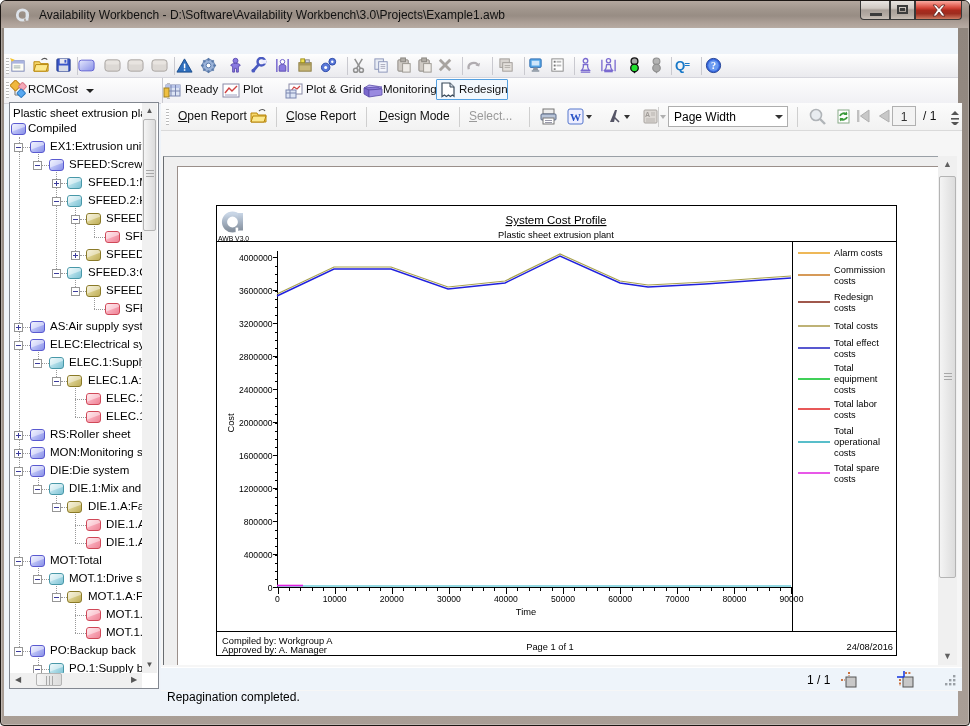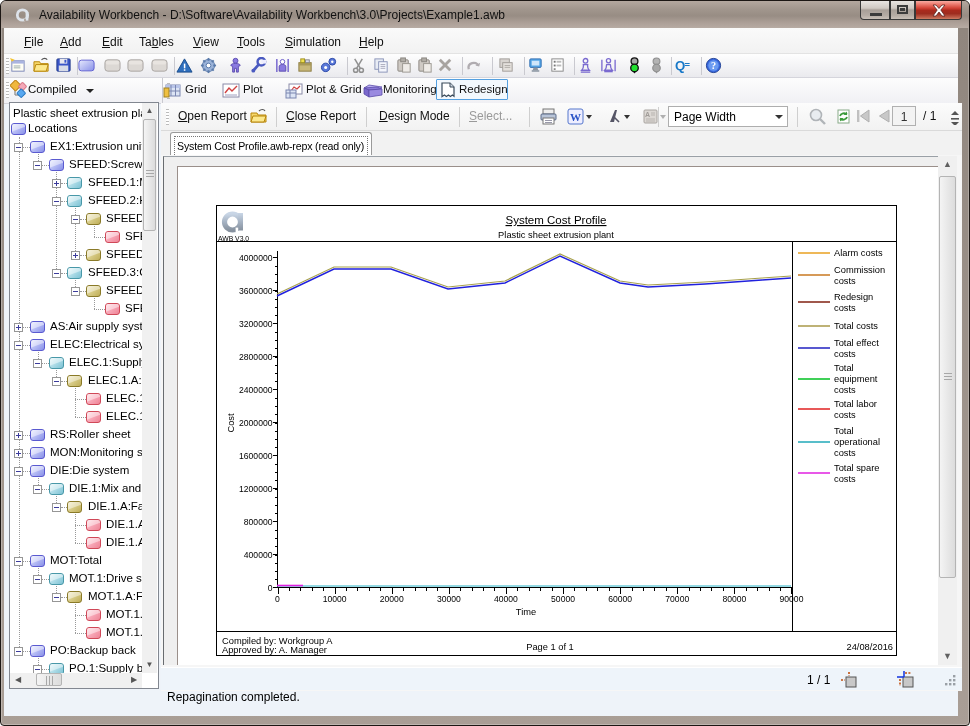--- a/index.html
+++ b/index.html
@@ -94,30 +94,20 @@
       <div class="g"></div>
       <div class="g2"></div>
     </div>
  <div class="wbtn" id="btncls">
       <svg style="position:absolute;left:15px;top:3px" width="16" height="13" viewBox="0 0 16 13">
         <path d="M2 1 L5 1 L8 4.5 L11 1 L14 1 L9.8 6 L14 12 L11 12 L8 8 L5 12 L2 12 L6.2 6 Z" fill="#fff" stroke="#5a2420" stroke-width="0.8"></path>
       </svg>
     </div>
 </div>
 <div id="client">
- <div id="menubar">
-  <div class="mi" style="left:20px"><u>F</u>ile</div>
-  <div class="mi" style="left:56px"><u>A</u>dd</div>
-  <div class="mi" style="left:98px"><u>E</u>dit</div>
-  <div class="mi" style="left:135px">Ta<u>b</u>les</div>
-  <div class="mi" style="left:189px"><u>V</u>iew</div>
-  <div class="mi" style="left:233px"><u>T</u>ools</div>
-  <div class="mi" style="left:281px"><u>S</u>imulation</div>
-  <div class="mi" style="left:355px"><u>H</u>elp</div>
- </div>
  <div id="tb1">
       <div class="grip" style="left:2px"></div>
       <svg class="ic" style="left:5px" width="18" height="18" viewBox="0 0 18 18">
         <rect x="3" y="4" width="13" height="11" fill="#fffef4" stroke="#7a86b8"></rect>
         <rect x="3" y="4" width="13" height="3" fill="#aab4e0"></rect>
         <path d="M1 1l5 2-3 2z" fill="#f4c430"></path>
         <rect x="5" y="9" width="7" height="1" fill="#9aa"></rect>
         <rect x="5" y="11" width="7" height="1" fill="#9aa"></rect>
       </svg>
       <svg class="ic" style="left:29px" width="18" height="18" viewBox="0 0 18 18">
@@ -300,21 +290,21 @@
       </svg>
       <div class="tsep" style="left:697px"></div>
       <svg class="ic" style="left:701px" width="18" height="18" viewBox="0 0 18 18">
         <circle cx="9" cy="9" r="7.5" fill="#3a6ae0" stroke="#1a3a90"></circle>
         <circle cx="9" cy="9" r="5.5" fill="#6a9af0"></circle>
         <text x="9" y="13" font-family="Liberation Serif" font-size="11" font-weight="bold" fill="#fff" text-anchor="middle">?</text>
       </svg>
     </div>
  <div id="modbar">
   <div class="grip" style="left:2px"></div>
-  <div class="mtab" style="left:24px">Compiled</div>
+  <div class="mtab" style="left:24px">RCMCost</div>
   <div class="abs" style="left:82px;top:11px;width:0;height:0;border-left:4px solid transparent;border-right:4px solid transparent;border-top:4px solid #222;"></div>
   <div id="modsep"></div>
       <div class="grip" style="left:163px;top:5px"></div>
   <svg class="abs" style="left:6px;top:2px" width="21" height="19">
         <path d="M10 15l-5 0" fill="none" stroke="#888" stroke-width="1.2"></path>
         <path d="M5 15l0-5" fill="none" stroke="#888" stroke-width="1.2"></path>
         <rect x="1.5" y="1.5" width="8" height="8" rx="1" transform="rotate(-45 5.5 5.5)" fill="#f0b83e" stroke="#c08820"></rect>
         <rect x="9.5" y="3.5" width="6" height="6" rx="1" transform="rotate(-45 12.5 6.5)" fill="#f4a8b8" stroke="#d87888"></rect>
         <rect x="8" y="10" width="6.4" height="6.4" rx="1" transform="rotate(-45 11.2 13.2)" fill="#58a8f0" stroke="#2878c0"></rect>
       </svg>
@@ -344,37 +334,37 @@
         <path d="M2 7v6l5 3v-7z" fill="#7a68cc" stroke="#5a4aa8" stroke-width="0.8"></path>
         <path d="M7 9v7l13-2v-6z" fill="#9a8ae0" stroke="#5a4aa8" stroke-width="0.8"></path>
       </svg>
   <svg class="abs" style="left:448px;top:4px" width="18" height="18">
         <path d="M4 2h8l3 3v11H4z" fill="#fff" stroke="#667"></path>
         <path d="M12 2v3h3" fill="#dde" stroke="#667"></path>
         <line x1="6" y1="7" x2="12" y2="7" stroke="#99a"></line>
         <line x1="6" y1="9.5" x2="12" y2="9.5" stroke="#99a"></line>
         <line x1="6" y1="12" x2="12" y2="12" stroke="#99a"></line>
       </svg>
-  <div class="mtab" style="left:181px">Grid</div>
+  <div class="mtab" style="left:181px">Ready</div>
   <div class="mtab" style="left:239px">Plot</div>
   <div class="mtab" style="left:302px">Plot &amp; Grid</div>
   <div class="mtab" style="left:379px">Monitoring</div>
   <div id="reptab"></div>
   <svg class="abs" style="left:436px;top:4px" width="16" height="17">
         <path d="M2 1h8l4 4v9.2l-1.6-1.2-2 1.5-2-1.5-2 1.5-2-1.5L2 14.7z" fill="#fff" stroke="#3a4a5a" stroke-width="1.2"></path>
         <path d="M10 1v4h4" fill="#cfd8e2" stroke="#3a4a5a"></path>
       </svg>
   <div class="mtab" style="left:455px">Redesign</div>
  </div>
  <div id="treepanel">
   <div id="treelabel">Plastic sheet extrusion plant</div>
   <div id="treebody">
         <div class="ti purple" style="left:0.5px;top:20px"></div>
         <div class="trow" style="left:18px;top:17px; background:#ececec;">
-          <span class="tt">Locations</span>
+          <span class="tt">Compiled</span>
         </div>
         <div class="eb" style="left:4px;top:39.5px">
           <div class="h"></div>
         </div>
         <div class="ti purple" style="left:20px;top:38px"></div>
         <div class="trow" style="left:40px;top:35px;">
           <span class="tt">EX1:Extrusion unit</span>
         </div>
         <div class="eb" style="left:23px;top:57.5px">
           <div class="h"></div>
@@ -689,25 +679,20 @@
         </svg>
    <svg class="abs" style="left:716px;top:5px" width="14" height="16">
           <path d="M12 2v12L2.5 8z" fill="#c8c8c8" stroke="#b0b0b0"></path>
         </svg>
    <svg class="abs" style="left:788px;top:6px" width="12" height="16">
           <path d="M2 6l4-4 4 4z" fill="#555"></path>
           <path d="M2 9h8v1.6H2z" fill="#555"></path>
           <path d="M2 13l4 4 4-4z" fill="#555"></path>
         </svg>
   </div>
-  <div id="tabrow">
-        <div id="dtab">
-          <div class="in">System Cost Profile.awb-repx (read only)</div>
-        </div>
-      </div>
   <div id="vp">
    <div id="sheet"></div>
    <svg id="pagesvg" width="681" height="452" viewBox="0 0 681 452" style="position:absolute;left:52px;top:48px">
           <rect x="0.5" y="0.5" width="680" height="450" fill="#fff" stroke="#000" shape-rendering="crispEdges"></rect>
           <line x1="0" y1="36.5" x2="681" y2="36.5" stroke="#000" shape-rendering="crispEdges"></line>
           <line x1="0" y1="426.5" x2="681" y2="426.5" stroke="#000" shape-rendering="crispEdges"></line>
           <line x1="576.5" y1="36.5" x2="576.5" y2="426.5" stroke="#000" shape-rendering="crispEdges"></line>
           <g>
             <defs>
               <linearGradient id="lg" x1="0" y1="0" x2="0" y2="1">

